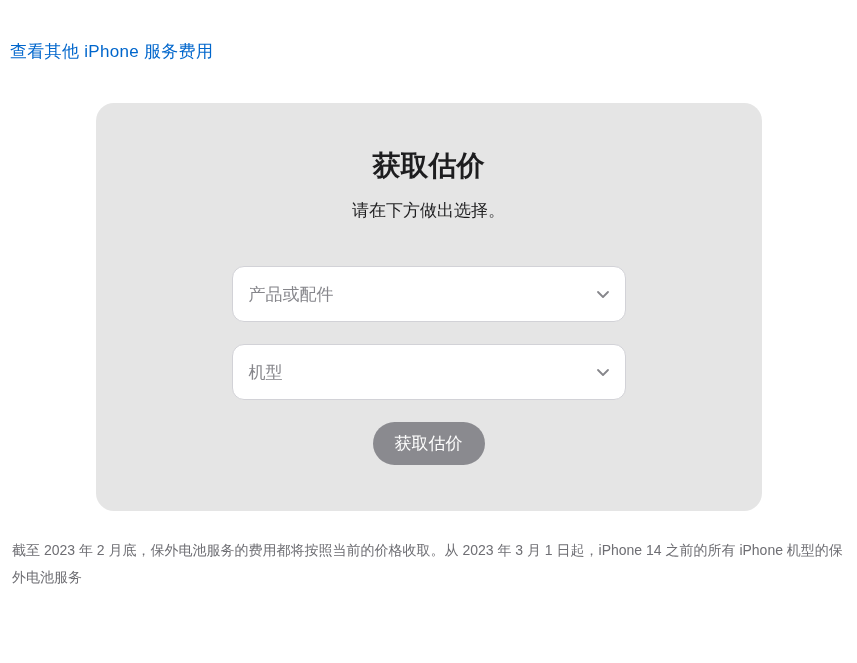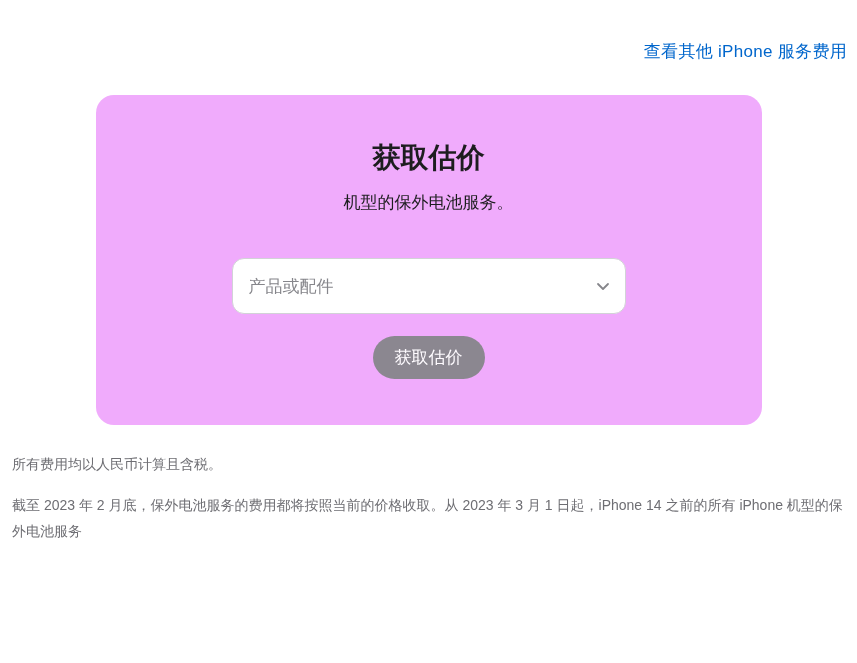--- a/index.html
+++ b/index.html
@@ -12,32 +12,32 @@
       background: #fff;
       color: #1d1d1f;
       width: 857px;
       height: 663px;
       overflow: hidden;
     }
     .container {
       padding: 0 10px;
     }
     .top-link {
-      text-align: right;
+      text-align: left;
       margin-top: 40px;
-      margin-bottom: 32px;
+      margin-bottom: 40px;
     }
     .top-link a {
       color: #0066cc;
       text-decoration: none;
       font-size: 17px;
       letter-spacing: 0.3px;
     }
     .estimate-card {
-      background: #f0abfc;
+      background: #e5e5e5;
       border-radius: 18px;
       width: 666px;
       margin: 0 auto;
       padding: 44px 40px 46px 40px;
       text-align: center;
     }
     .estimate-title {
       font-size: 28px;
       font-weight: 600;
       margin-bottom: 14px;
@@ -116,35 +116,42 @@
 </head>
 <body>
 
 <div class="container">
   <div class="top-link">
     <a href="#">查看其他 iPhone 服务费用</a>
   </div>
 
   <div class="estimate-card">
     <h2 class="estimate-title">获取估价</h2>
-    <p class="estimate-subtitle">机型的保外电池服务。</p>
+    <p class="estimate-subtitle">请在下方做出选择。</p>
 
     <div class="select-wrap">
       <button class="select-input">产品或配件</button>
       <span class="chevron">
         <svg viewBox="0 0 14 14">
             <path d="M2 5 L7 10 L12 5" stroke="#86868b" stroke-width="1.8" fill="none" stroke-linecap="round" stroke-linejoin="round"></path>
           </svg>
       </span>
     </div>
 
+    <div class="select-wrap">
+      <button class="select-input">机型</button>
+      <span class="chevron">
+        <svg viewBox="0 0 14 14">
+            <path d="M2 5 L7 10 L12 5" stroke="#86868b" stroke-width="1.8" fill="none" stroke-linecap="round" stroke-linejoin="round"></path>
+          </svg>
+      </span>
+    </div>
 
 
     <button class="submit-btn">获取估价</button>
   </div>
 
   <div class="footnote">
-    <p>所有费用均以人民币计算且含税。</p>
     <p>
       <span>截至 2023 年 2 月底，保外电池服务的费用都将按照当前的价格收取。从 2023 年 3 月 1 日起，iPhone 14 之前的所有 iPhone 机型的保外电池服务</span>
     </p>
   </div>
 </div>
 
 </body></html>

